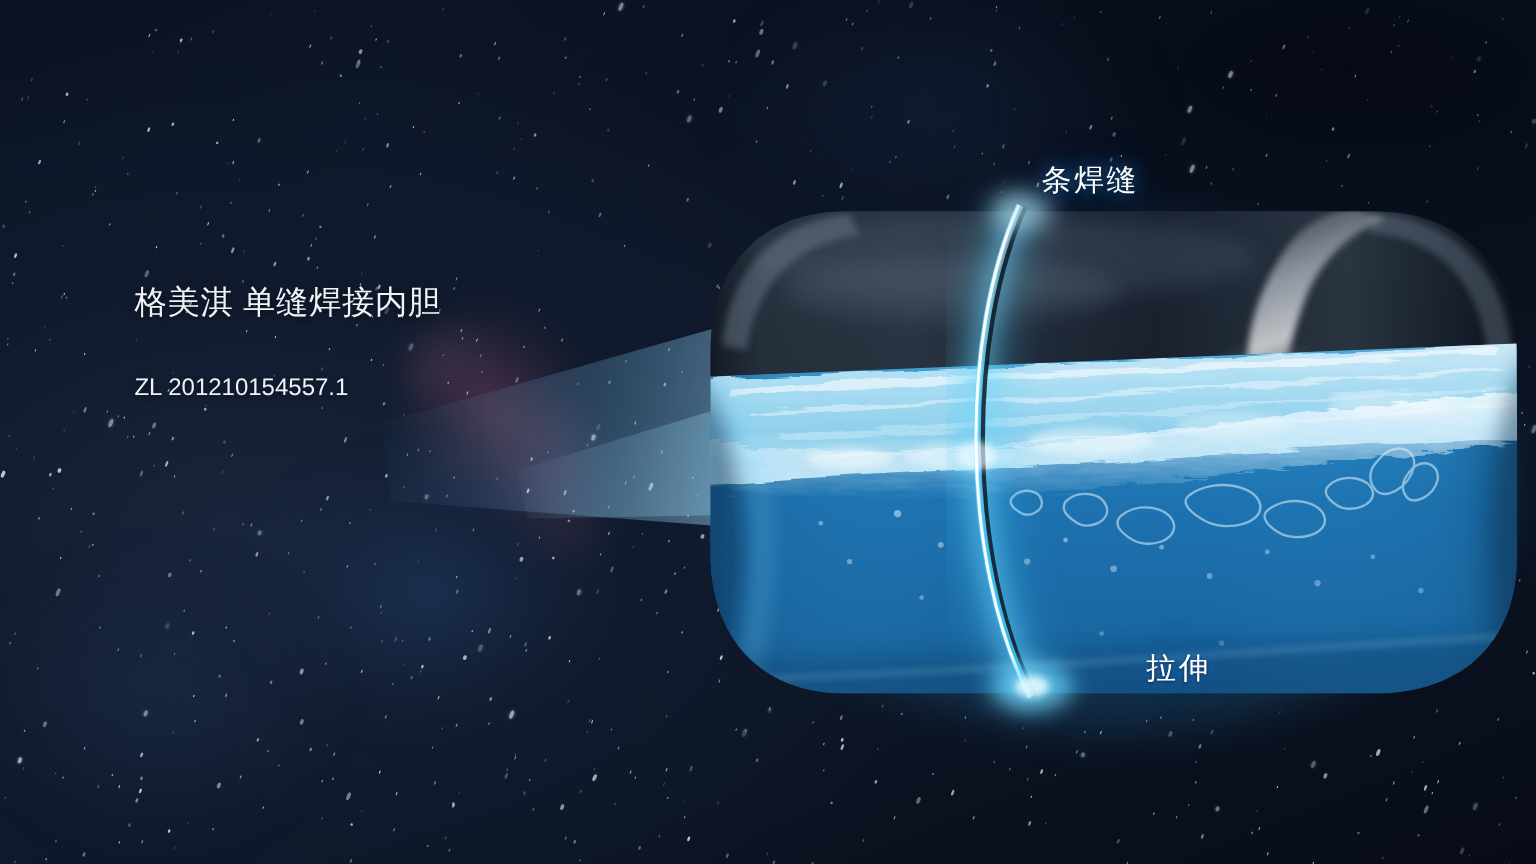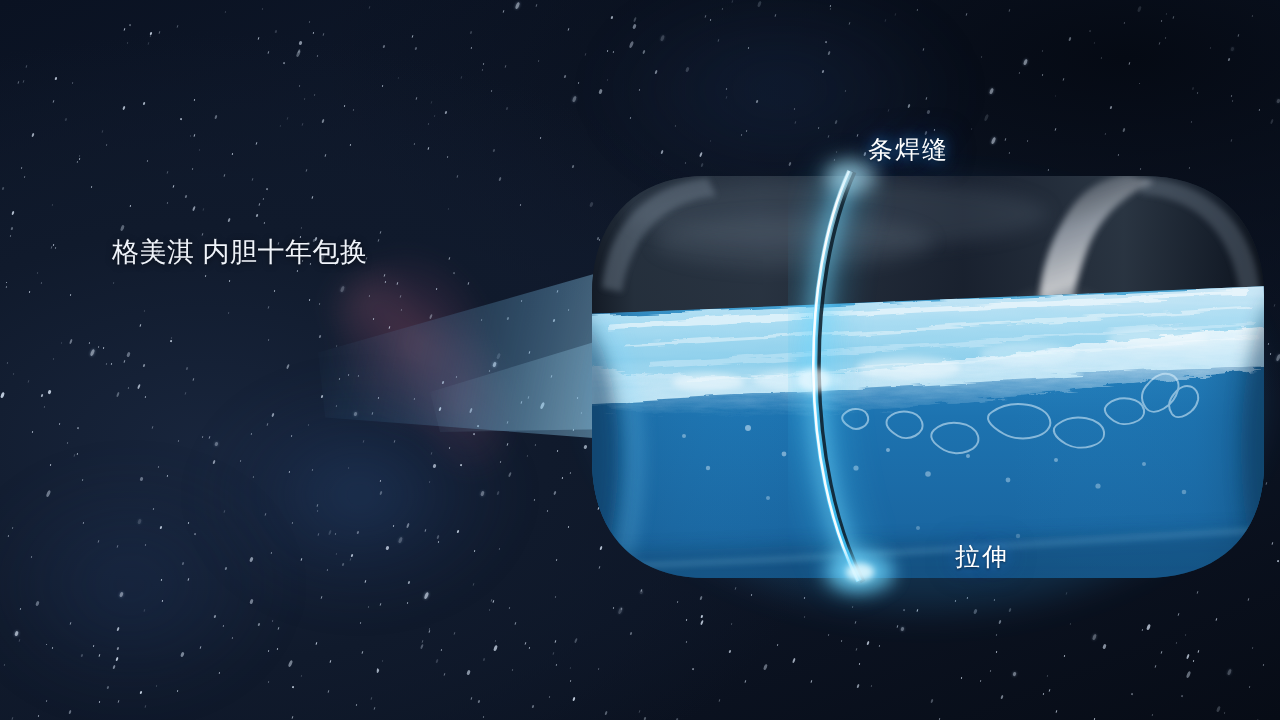--- a/index.html
+++ b/index.html
@@ -1079,18 +1079,19 @@
       <g clip-path="url(#clipCapsule)">
         <rect x="0" y="0" width="680" height="418" fill="none"></rect>
       </g>
     </svg>
   </div>
 
   <div class="callout" id="label-weld">条焊缝</div>
   <div class="callout" id="label-stretch">拉伸</div>
 
   <div class="copy">
-    <div class="tagline">格美淇 内胆十年包换</div>
+    <div class="tagline">格美淇 单缝焊接内胆</div>
     <div class="patent">
+      <div>ZL 201210154557.1</div>
     </div>
   </div>
 
 </div>
 
 </body></html>

